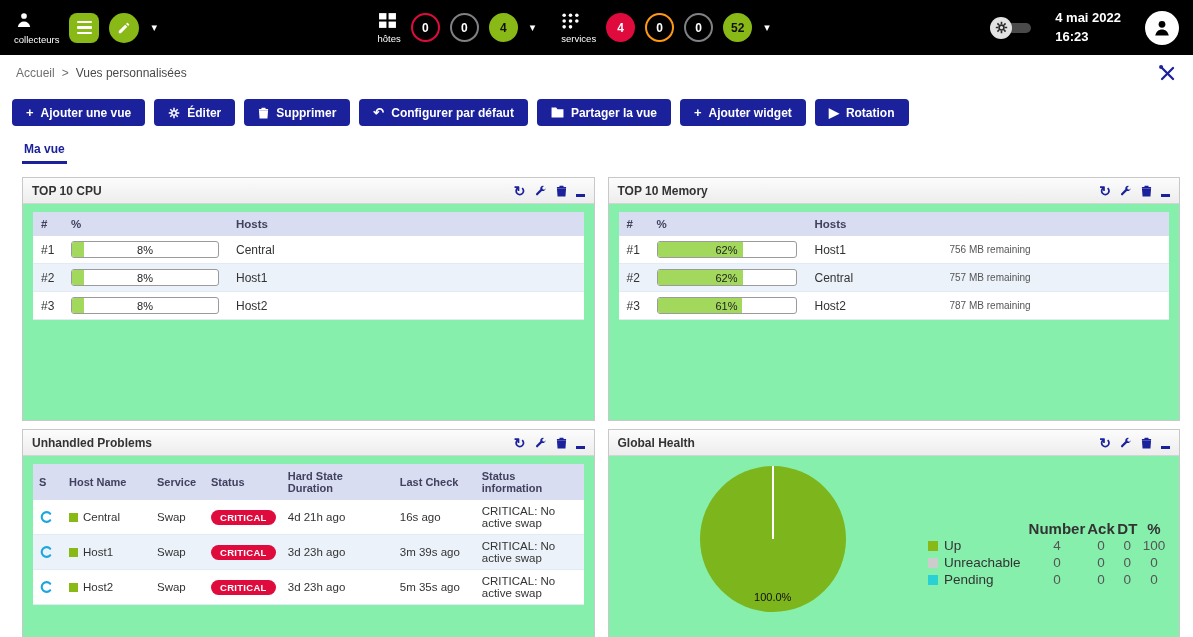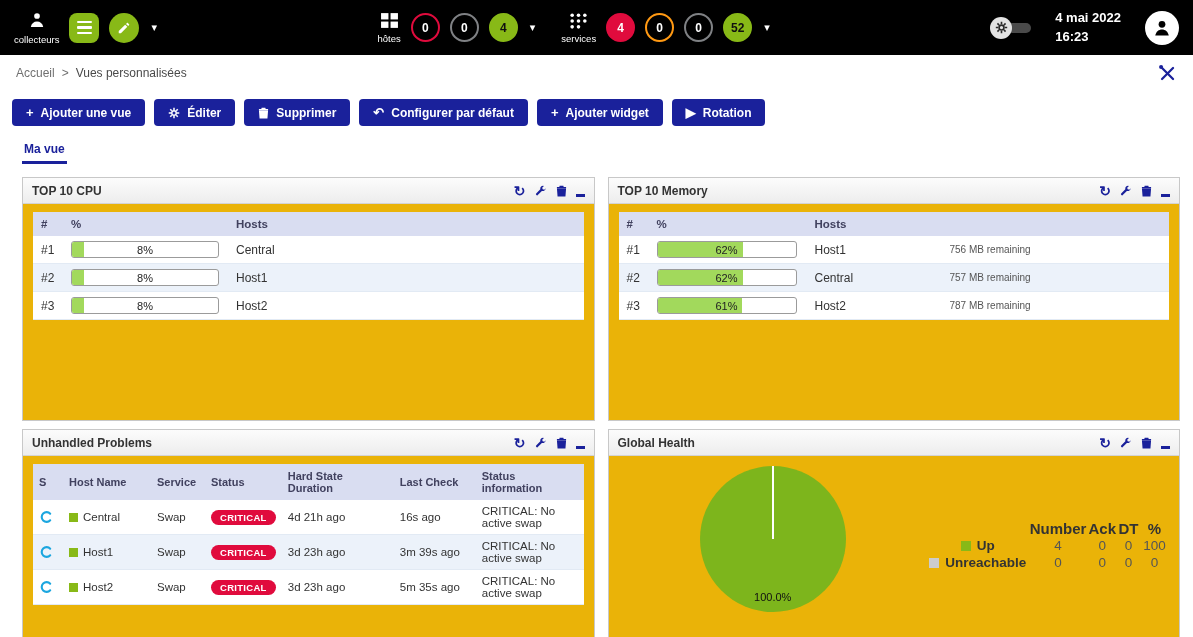--- a/index.html
+++ b/index.html
@@ -2,21 +2,21 @@
 <html><head>
 <meta charset="utf-8">
 <style>
   *{box-sizing:border-box;margin:0;padding:0}
   html,body{width:1193px;height:637px;overflow:hidden;background:#fff;
     font-family:"Liberation Sans",sans-serif;}
   
   .topbar{height:55px;background:#000;display:flex;align-items:center;color:#fff;padding:0 14px;}
   .tb-spacer{flex:1}
   .tb-group{display:flex;align-items:center;gap:10px}
-  .tb-menu{display:flex;flex-direction:column;align-items:center;gap:0;cursor:pointer}
+  .tb-menu{display:flex;flex-direction:column;align-items:flex-start;gap:0;cursor:pointer}
   .tb-label{font-size:9.5px;color:#fff;white-space:nowrap}
   .gsquare{width:30px;height:30px;border-radius:8px;background:#88b917;display:flex;
     flex-direction:column;align-items:center;justify-content:center;gap:3px;cursor:pointer}
   .gsquare i{display:block;width:15px;height:2.4px;background:#fff;border-radius:1px}
   .gcircle{width:30px;height:30px;border-radius:50%;background:#88b917;display:flex;
     align-items:center;justify-content:center;cursor:pointer}
   .chev{font-size:11px;color:#fff;cursor:pointer;margin-left:2px}
   .badge{width:29px;height:29px;border-radius:50%;border:2px solid;display:flex;align-items:center;
     justify-content:center;font-size:12px;font-weight:bold;cursor:pointer}
   .b-red-o{border-color:#e00b3d;color:#fff;background:#000}
@@ -42,21 +42,21 @@
   .btn{height:27px;background:#1a219b;color:#fff;border:none;border-radius:4px;font-size:12px;
     font-weight:bold;font-family:inherit;display:flex;align-items:center;gap:7px;padding:0 14px;cursor:pointer}
   .bicon{display:flex;align-items:center;font-size:13px;line-height:1}
   
   .tabbar{padding:1px 22px 0}
   .tab{display:inline-block;color:#1a219b;font-size:12px;font-weight:bold;
     padding:6px 2px 5px;border-bottom:3px solid #1a219b;cursor:pointer}
   
   .widgets{display:grid;grid-template-columns:1fr 1fr;grid-template-rows:244px 240px;
     gap:8px 13px;padding:13px 13px 0 22px}
-  .panel{border:1px solid #c8c8c8;background:#eab308;display:flex;flex-direction:column;overflow:hidden}
+  .panel{border:1px solid #c8c8c8;background:#86efac;display:flex;flex-direction:column;overflow:hidden}
   .phead{flex:0 0 26px;background:linear-gradient(#fcfcfc,#ededed);border-bottom:1px solid #d4d4d4;
     display:flex;align-items:center;padding:0 9px}
   .ptitle{font-size:12px;font-weight:bold;color:#333}
   .picons{margin-left:auto;display:flex;align-items:center;gap:9px}
   .picon{color:#1a219b;font-size:14px;font-weight:bold;cursor:pointer;line-height:1;display:flex;align-items:center}
   .dash{width:9px;height:3px;background:#1a219b;margin-top:10px;cursor:pointer}
   .pbody{padding:8px 10px;flex:1;position:relative}
   
   table.wtab{width:100%;border-collapse:collapse;font-size:12px;color:#333}
   .wtab th{background:#d9ddf1;color:#41415f;font-size:11.5px;text-align:left;padding:6px 8px;font-weight:bold}
@@ -79,21 +79,21 @@
   .chart-title{text-align:center;font-size:13px;font-weight:bold;color:#444;margin-top:2px}
   .health-body{display:flex}
   .pie-col{width:320px;display:flex;justify-content:center}
   .pie{position:relative;width:146px;height:146px;border-radius:50%;background:#7db51c;margin-top:2px}
   .pie-line{position:absolute;left:50%;top:0;width:2px;height:50%;background:#fff;margin-left:-1px}
   .pie-label{position:absolute;left:50%;bottom:9px;transform:translateX(-50%);font-size:11px;color:#111;white-space:nowrap}
   .legend{margin-top:56px}
   .legend table{border-collapse:collapse;color:#555;font-size:13.5px}
   .legend th{font-size:15px;color:#333;font-weight:bold;text-align:center;padding:0 1px}
   .legend td{padding:1px 1px;text-align:center}
-  .legend .lab{text-align:center;font-weight:bold;color:#333;width:105px;white-space:nowrap}
+  .legend .lab{text-align:left;font-weight:normal;color:#333;width:105px;white-space:nowrap}
   .col-n{width:40px}.col-a{width:28px}.col-d{width:24px}.col-p{width:34px}
   .lsw{display:inline-block;width:10px;height:10px;margin-right:6px;vertical-align:-1px}
 </style>
 </head>
 <body>
 
 <header class="topbar">
   <div class="tb-group">
     <div class="tb-menu">
       <span>
@@ -228,20 +228,28 @@
     <span class="bicon">
       <svg width="11" height="12" viewBox="0 0 12 13">
           <path fill="#fff" d="M1 3.6h10l-.7 9H1.7l-.7-9zM4 .8h4l.4 1.2H11v1.2H1V2h2.6L4 .8z"></path>
         </svg>
     </span>
     <span>Supprimer</span>
   </button>
   <button class="btn">
     <span class="bicon">↶</span>
     <span>Configurer par défaut</span>
+  </button>
+  <button class="btn">
+    <span class="bicon">
+      <svg width="13" height="11" viewBox="0 0 14 12">
+          <path fill="#fff" d="M.5.5h5l1.5 2h6.5v9H.5z"></path>
+        </svg>
+    </span>
+    <span>Partager la vue</span>
   </button>
   <button class="btn">
     <span class="bicon">+</span>
     <span>Ajouter widget</span>
   </button>
   <button class="btn">
     <span class="bicon">▶</span>
     <span>Rotation</span>
   </button>
 </div>
@@ -503,20 +511,27 @@
                 <td>0</td>
                 <td>100</td>
               </tr>
               <tr>
                 <td class="lab"><span class="lsw" style="background: rgb(204, 204, 204);"></span><span>Unreachable</span></td>
                 <td>0</td>
                 <td>0</td>
                 <td>0</td>
                 <td>0</td>
               </tr>
+              <tr>
+                <td class="lab"><span class="lsw" style="background: rgb(42, 209, 212);"></span><span>Pending</span></td>
+                <td>0</td>
+                <td>0</td>
+                <td>0</td>
+                <td>0</td>
+              </tr>
             </tbody>
           </table>
         </div>
       </div>
     </div>
   </section>
 
 </div>
 
 </body></html>

